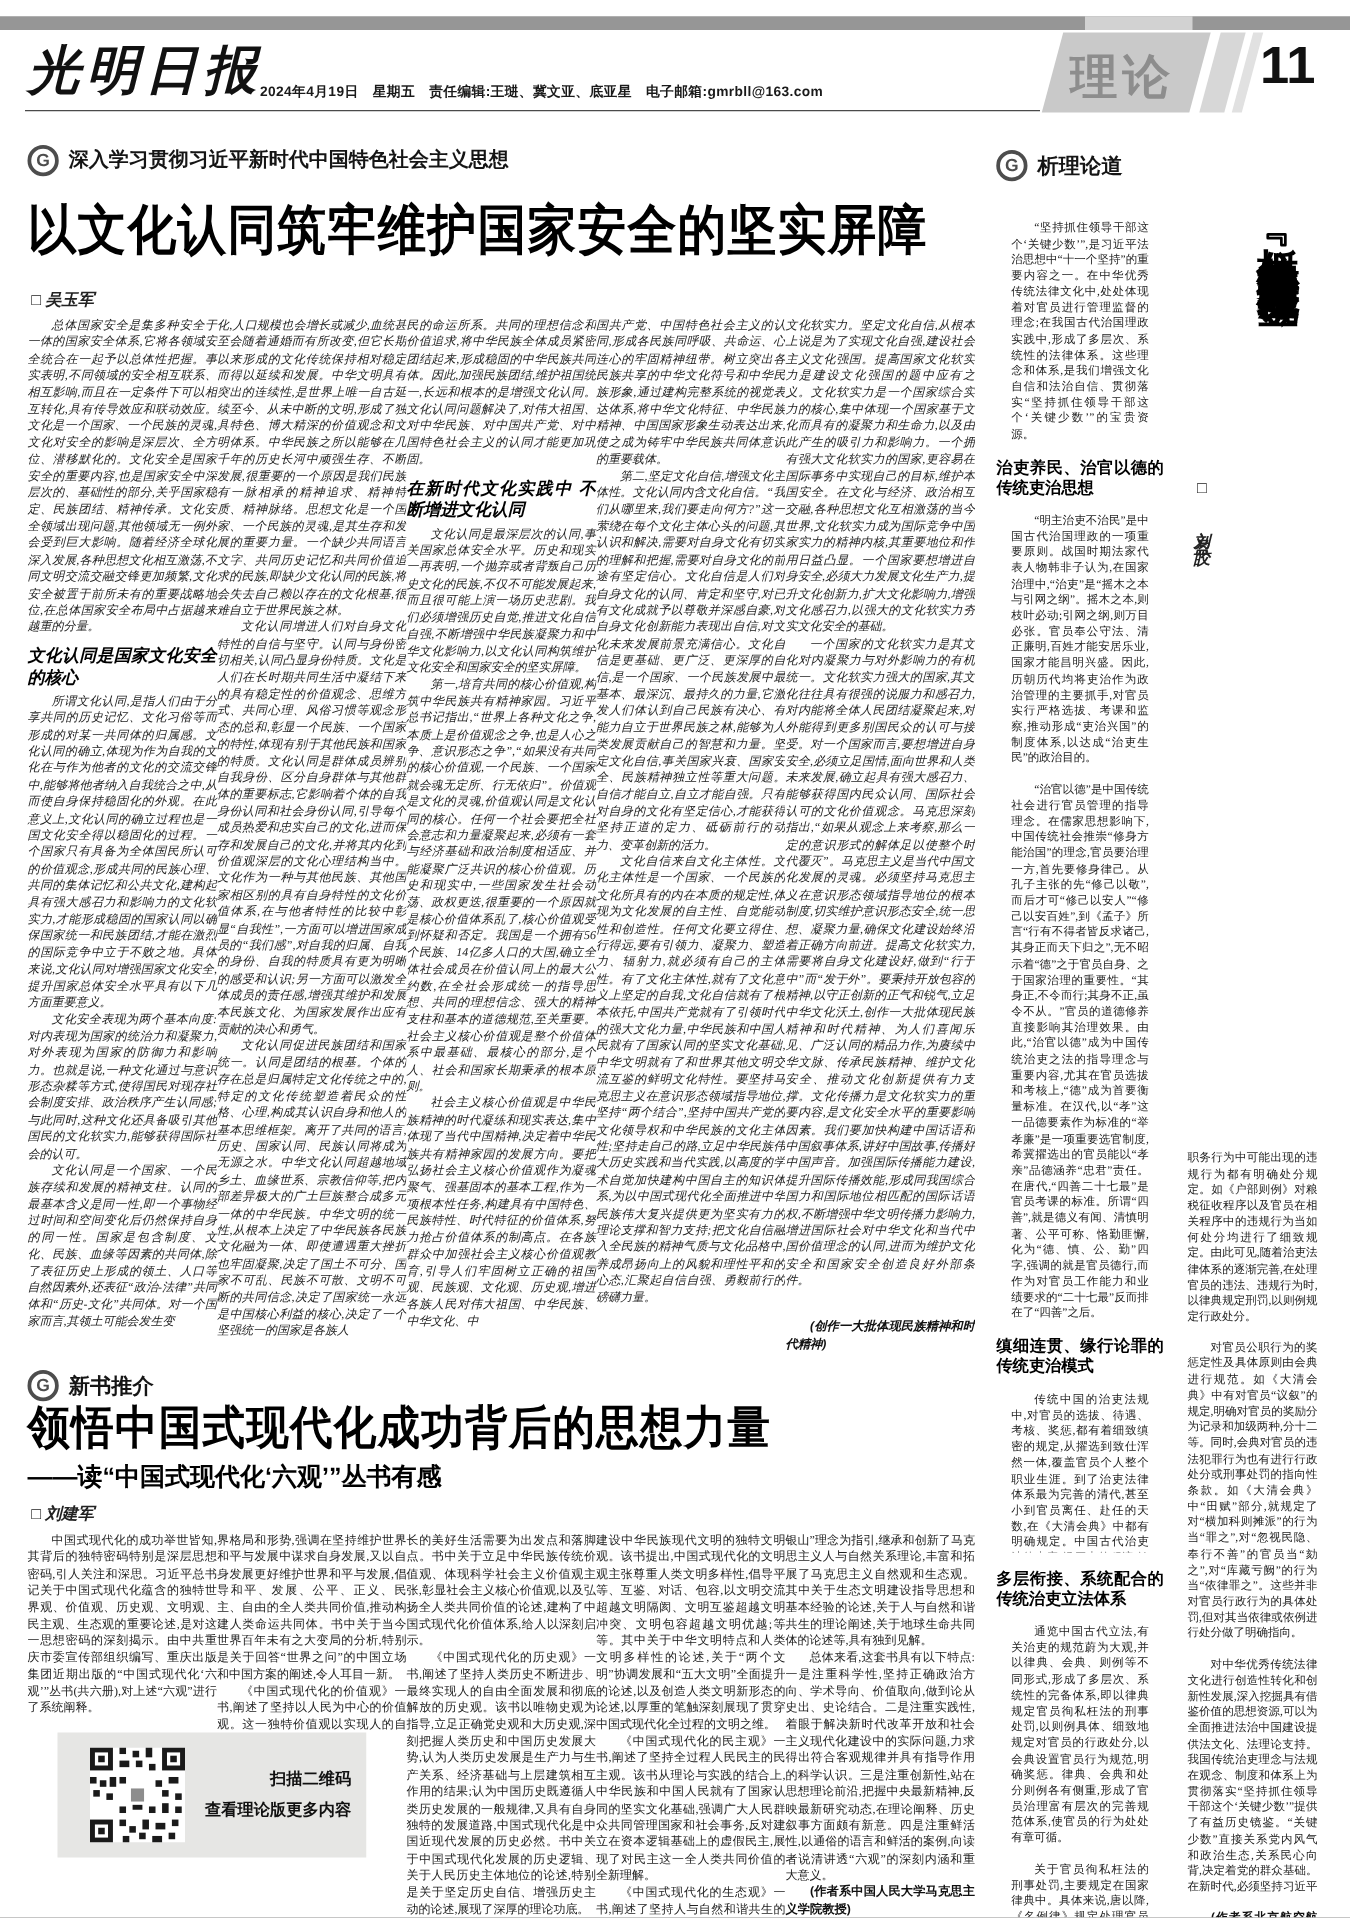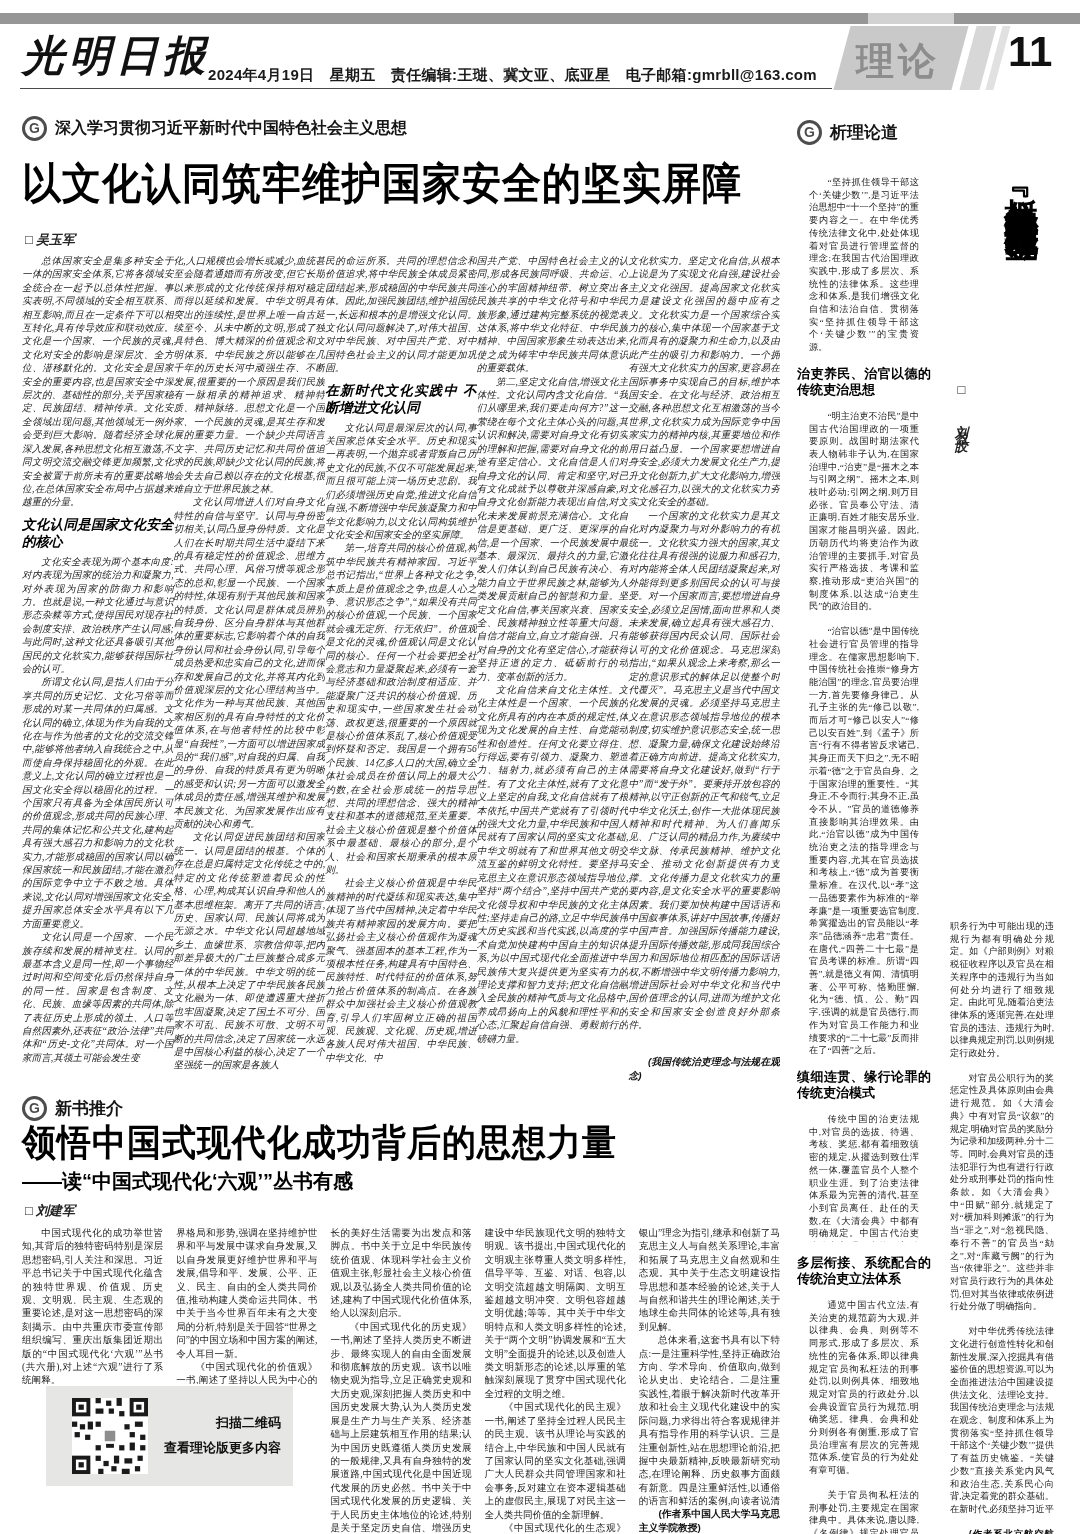--- a/index.html
+++ b/index.html
@@ -3,21 +3,21 @@
 <meta charset="utf-8">
 <style>
   html,body{margin:0;padding:0;background:#9a9a9a;}
   #page{position:relative;width:1080px;height:1534px;margin:0 auto;background:#ffffff;
         font-family:"Liberation Serif",serif;color:#1c1c1c;overflow:hidden;}
   
   .topbar{position:absolute;left:0;top:13px;width:1080px;height:11px;background:#969696;}
   .topbar-light{position:absolute;left:868px;top:0;width:86px;height:11px;background:#d2d2d2;}
   .masthead{position:absolute;left:22px;top:28px;font-size:42px;font-weight:bold;font-style:italic;
             letter-spacing:5px;color:#111;}
-  .dateline{position:absolute;left:208px;top:66px;font-size:15px;font-weight:bold;
+  .dateline{position:absolute;left:208px;top:66px;font-size:11px;font-weight:bold;
             font-family:"Liberation Sans",sans-serif;color:#1a1a1a;letter-spacing:.3px;text-align:right;}
   .header-rule{position:absolute;left:20px;top:88px;width:812px;height:1px;background:#4a4a4a;}
   .badge-a{position:absolute;left:842px;top:26px;width:118px;height:64px;background:#c9c9c9;transform:skewX(-15deg);}
   .badge-b{position:absolute;left:968px;top:26px;width:20px;height:64px;background:#d7d7d7;transform:skewX(-15deg);}
   .badge-c{position:absolute;left:994px;top:26px;width:8px;height:64px;background:#e1e1e1;transform:skewX(-15deg);}
   .badge-label{position:absolute;left:856px;top:36px;font-family:"Liberation Sans",sans-serif;
                font-weight:900;font-size:38px;color:#8d8d8d;letter-spacing:4px;}
   .page-num{position:absolute;left:1008px;top:28px;font-family:"Liberation Sans",sans-serif;
             font-weight:bold;font-size:42px;color:#111;}
   
@@ -59,21 +59,21 @@
               font-size:34px;letter-spacing:2px;color:#000;}
   .r-author-vert{position:absolute;left:952px;top:382px;writing-mode:vertical-rl;
                  font-size:13px;font-weight:bold;font-style:italic;letter-spacing:7px;color:#222;}
   
   .b-headline{position:absolute;left:22px;top:1118px;margin:0;white-space:nowrap;
               font-family:"Liberation Sans",sans-serif;font-weight:900;font-size:34px;
               letter-spacing:1px;color:#000;transform:scaleY(1.08);transform-origin:left top;}
   .b-subtitle{position:absolute;left:22px;top:1168px;margin:0;white-space:nowrap;
               font-family:"Liberation Sans",sans-serif;font-weight:900;font-size:20px;color:#000;}
   .b-author{left:25px;top:1202px;}
-  .b-body{position:absolute;left:22px;top:1226px;width:758px;height:308px;display:flex;gap:13px;}
+  .b-body{position:absolute;left:22px;top:1226px;width:758px;height:308px;display:flex;}
   .b-short{flex:1;height:158px;}
   .qr-box{position:absolute;left:46px;top:1386px;width:247px;height:100px;background:#e6e6e4;
           display:flex;align-items:center;gap:16px;padding-left:26px;box-sizing:border-box;}
   .qr-svg{width:76px;height:76px;flex:0 0 auto;}
   .qr-text{font-family:"Liberation Sans",sans-serif;font-weight:900;font-size:13px;
            line-height:1.9;text-align:right;color:#111;}
 </style>
 </head>
 <body>
 
@@ -95,22 +95,22 @@
   <div class="kicker main-kicker">
     <span class="g-icon">G</span>
     <span>深入学习贯彻习近平新时代中国特色社会主义思想</span>
   </div>
   <h1 class="main-headline">以文化认同筑牢维护国家安全的坚实屏障</h1>
   <div class="author main-author">□ 吴玉军</div>
   <div class="main-body">
     <div class="ncol">
         <p class="p">总体国家安全是集多种安全于一体的国家安全体系,它将各领域安全统合在一起予以总体性把握。事实表明,不同领域的安全相互联系、相互影响,而且在一定条件下可以相互转化,具有传导效应和联动效应。文化是一个国家、一个民族的灵魂,文化对安全的影响是深层次、全方位、潜移默化的。文化安全是国家安全的重要内容,也是国家安全中深层次的、基础性的部分,关乎国家稳定、民族团结、精神传承。文化安全领域出现问题,其他领域无一例外会受到巨大影响。随着经济全球化深入发展,各种思想文化相互激荡,不同文明交流交融交锋更加频繁,文化安全被置于前所未有的重要战略地位,在总体国家安全布局中占据越来越重的分量。</p>
         <h3>文化认同是国家文化安全的核心</h3>
+        <p class="p">所谓文化认同,是指人们由于分享共同的历史记忆、文化习俗等而形成的对某一共同体的归属感。文化认同的确立,体现为作为自我的文化在与作为他者的文化的交流交锋中,能够将他者纳入自我统合之中,从而使自身保持稳固化的外观。在此意义上,文化认同的确立过程也是一国文化安全得以稳固化的过程。一个国家只有具备为全体国民所认可的价值观念,形成共同的民族心理、共同的集体记忆和公共文化,建构起具有强大感召力和影响力的文化软实力,才能形成稳固的国家认同以确保国家统一和民族团结,才能在激烈的国际竞争中立于不败之地。具体来说,文化认同对增强国家文化安全,提升国家总体安全水平具有以下几方面重要意义。</p>
         <p class="p">文化安全表现为两个基本向度:对内表现为国家的统治力和凝聚力,对外表现为国家的防御力和影响力。也就是说,一种文化通过与意识形态杂糅等方式,使得国民对现存社会制度安排、政治秩序产生认同感;与此同时,这种文化还具备吸引其他国民的文化软实力,能够获得国际社会的认可。</p>
-        <p class="p">所谓文化认同,是指人们由于分享共同的历史记忆、文化习俗等而形成的对某一共同体的归属感。文化认同的确立,体现为作为自我的文化在与作为他者的文化的交流交锋中,能够将他者纳入自我统合之中,从而使自身保持稳固化的外观。在此意义上,文化认同的确立过程也是一国文化安全得以稳固化的过程。一个国家只有具备为全体国民所认可的价值观念,形成共同的民族心理、共同的集体记忆和公共文化,建构起具有强大感召力和影响力的文化软实力,才能形成稳固的国家认同以确保国家统一和民族团结,才能在激烈的国际竞争中立于不败之地。具体来说,文化认同对增强国家文化安全,提升国家总体安全水平具有以下几方面重要意义。</p>
         <p class="p">文化认同是一个国家、一个民族存续和发展的精神支柱。认同的最基本含义是同一性,即一个事物经过时间和空间变化后仍然保持自身的同一性。国家是包含制度、文化、民族、血缘等因素的共同体,除了表征历史上形成的领土、人口等自然因素外,还表征“政治-法律”共同体和“历史-文化”共同体。对一个国家而言,其领土可能会发生变</p>
       </div>
     <div class="ncol">
         <p class="c">化,人口规模也会增长或减少,血统甚至会随着通婚而有所改变,但它长期以来形成的文化传统保持相对稳定而得以延续和发展。中华文明具有突出的连续性,是世界上唯一自古延续至今、从未中断的文明,形成了独具特色、博大精深的价值观念和文明体系。中华民族之所以能够在几千年的历史长河中顽强生存、不断发展,很重要的一个原因是我们民族有一脉相承的精神追求、精神特质、精神脉络。思想文化是一个国家、一个民族的灵魂,是其生存和发展的重要力量。一个缺少共同语言文字、共同历史记忆和共同价值追求的民族,即缺少文化认同的民族,将会失去自己赖以存在的文化根基,很难自立于世界民族之林。</p>
         <p class="p">文化认同增进人们对自身文化特性的自信与坚守。认同与身份密切相关,认同凸显身份特质。文化是人们在长时期共同生活中凝结下来的具有稳定性的价值观念、思维方式、共同心理、风俗习惯等观念形态的总和,彰显一个民族、一个国家的特性,体现有别于其他民族和国家的特质。文化认同是群体成员辨别自我身份、区分自身群体与其他群体的重要标志,它影响着个体的自我身份认同和社会身份认同,引导每个成员热爱和忠实自己的文化,进而保存和发展自己的文化,并将其内化到价值观深层的文化心理结构当中。文化作为一种与其他民族、其他国家相区别的具有自身特性的文化价值体系,在与他者特性的比较中彰显“自我性”,一方面可以增进国家成员的“我们感”,对自我的归属、自我的身份、自我的特质具有更为明晰的感受和认识;另一方面可以激发全体成员的责任感,增强其维护和发展本民族文化、为国家发展作出应有贡献的决心和勇气。</p>
         <p class="p">文化认同促进民族团结和国家统一。认同是团结的根基。个体的存在总是归属特定文化传统之中的,特定的文化传统塑造着民众的性格、心理,构成其认识自身和他人的基本思维框架。离开了共同的语言,历史、国家认同、民族认同将成为无源之水。中华文化认同超越地域乡土、血缘世系、宗教信仰等,把内部差异极大的广土巨族整合成多元一体的中华民族。中华文明的统一性,从根本上决定了中华民族各民族文化融为一体、即使遭遇重大挫折也牢固凝聚,决定了国土不可分、国家不可乱、民族不可散、文明不可断的共同信念,决定了国家统一永远是中国核心利益的核心,决定了一个坚强统一的国家是各族人</p>
       </div>
     <div class="ncol">
         <p class="c">民的命运所系。共同的理想信念和价值追求,将中华民族全体成员紧密团结起来,形成稳固的中华民族共同体。因此,加强民族团结,维护祖国统一,长远和根本的是增强文化认同。文化认同问题解决了,对伟大祖国、对中华民族、对中国共产党、对中国特色社会主义的认同才能更加巩固。</p>
         <h3>在新时代文化实践中 不断增进文化认同</h3>
@@ -121,21 +121,21 @@
     <div class="ncol">
         <p class="c">国共产党、中国特色社会主义的认同,形成各民族同呼吸、共命运、心连心的牢固精神纽带。树立突出各民族共享的中华文化符号和中华民族形象,通过建构完整系统的视觉表达体系,将中华文化特征、中华民族精神、中国国家形象生动表达出来,使之成为铸牢中华民族共同体意识的重要载体。</p>
         <p class="p">第二,坚定文化自信,增强文化主体性。文化认同内含文化自信。“我们从哪里来,我们要走向何方?”这一萦绕在每个文化主体心头的问题,其认识和解决,需要对自身文化有切实的理解和把握,需要对自身文化的前途有坚定信心。文化自信是人们对自身文化的认同、肯定和坚守,对已有文化成就予以尊敬并深感自豪,对自身文化创新能力表现出自信,对文化未来发展前景充满信心。文化自信是更基础、更广泛、更深厚的自信,是一个国家、一个民族发展中最基本、最深沉、最持久的力量,它激发人们体认到自己民族有决心、有能力自立于世界民族之林,能够为人类发展贡献自己的智慧和力量。坚定文化自信,事关国家兴衰、国家安全、民族精神独立性等重大问题。自信才能自立,自立才能自强。只有对自身的文化有坚定信心,才能获得坚持正道的定力、砥砺前行的动力、变革创新的活力。</p>
         <p class="p">文化自信来自文化主体性。文化主体性是一个国家、一个民族的文化所具有的内在本质的规定性,体现为文化发展的自主性、自觉能动性和创造性。任何文化要立得住、行得远,要有引领力、凝聚力、塑造力、辐射力,就必须有自己的主体性。有了文化主体性,就有了文化意义上坚定的自我,文化自信就有了根本依托,中国共产党就有了引领时代的强大文化力量,中华民族和中国人民就有了国家认同的坚实文化基础,中华文明就有了和世界其他文明交流互鉴的鲜明文化特性。要坚持马克思主义在意识形态领域指导地位,坚持“两个结合”,坚持中国共产党的文化领导权和中华民族的文化主体性;坚持走自己的路,立足中华民族伟大历史实践和当代实践,以高度的学术自觉加快建构中国自主的知识体系,为以中国式现代化全面推进中华民族伟大复兴提供更为坚实有力的理论支撑和智力支持;把文化自信融入全民族的精神气质与文化品格中,养成昂扬向上的风貌和理性平和的心态,汇聚起自信自强、勇毅前行的磅礴力量。</p>
       </div>
     <div class="ncol pin">
       <div class="flow">
           <p class="c">文化软实力。坚定文化自信,从根本上说是为了实现文化自强,建设社会主义文化强国。提高国家文化软实力是建设文化强国的题中应有之义。文化软实力是一个国家综合实力的核心,集中体现一个国家基于文化而具有的凝聚力和生命力,以及由此产生的吸引力和影响力。一个拥有强大文化软实力的国家,更容易在国际事务中实现自己的目标,维护本国安全。在文化与经济、政治相互交融,各种思想文化互相激荡的当今世界,文化软实力成为国际竞争中国家实力的精神内核,其重要地位和作用日益凸显。一个国家要想增进自身安全,必须大力发展文化生产力,提升文化创新力,扩大文化影响力,增强文化感召力,以强大的文化软实力夯实文化安全的基础。</p>
           <p class="p">一个国家的文化软实力是其文化对内凝聚力与对外影响力的有机统一。文化软实力强大的国家,其文化往往具有很强的说服力和感召力,对内能将全体人民团结凝聚起来,对外能得到更多别国民众的认可与接受。对一个国家而言,要想增进自身安全,必须立足国情,面向世界和人类未来发展,确立起具有强大感召力、能够获得国内民众认同、国际社会认可的文化价值观念。马克思深刻指出,“如果从观念上来考察,那么一定的意识形式的解体足以使整个时代覆灭”。马克思主义是当代中国文化发展的灵魂。必须坚持马克思主义在意识形态领域指导地位的根本制度,切实维护意识形态安全,统一思想、凝聚力量,确保文化建设始终沿着正确方向前进。提高文化软实力,需要将自身文化建设好,做到“行于中”而“发于外”。要秉持开放包容的精神,以守正创新的正气和锐气,立足中华文化沃土,创作一大批体现民族精神和时代精神、为人们喜闻乐见、广泛认同的精品力作,为赓续中华文脉、传承民族精神、维护文化安全、推动文化创新提供有力支撑。文化传播力是文化软实力的重要内容,是文化安全水平的重要影响因素。我们要加快构建中国话语和中国叙事体系,讲好中国故事,传播好中国声音。加强国际传播能力建设,提升国际传播效能,形成同我国综合国力和国际地位相匹配的国际话语权,不断增强中华文明传播力影响力,增进国际社会对中华文化和当代中国价值理念的认同,进而为维护文化安全和国家安全创造良好外部条件。</p>
         </div>
-      <p class="cr">(我国传统治吏理念与法规在观念)</p>
+      <p class="cr">(创作一大批体现民族精神和时代精神)</p>
     </div>
   </div>
 
   <div class="kicker r-kicker">
     <span class="g-icon">G</span>
     <span>析理论道</span>
   </div>
   <h2 class="r-headline">抓住『关键少数』的传统法律镜鉴</h2>
   <div class="r-author-vert">□ 刘盈皎</div>
   <div class="r-col" id="r-col1a">

